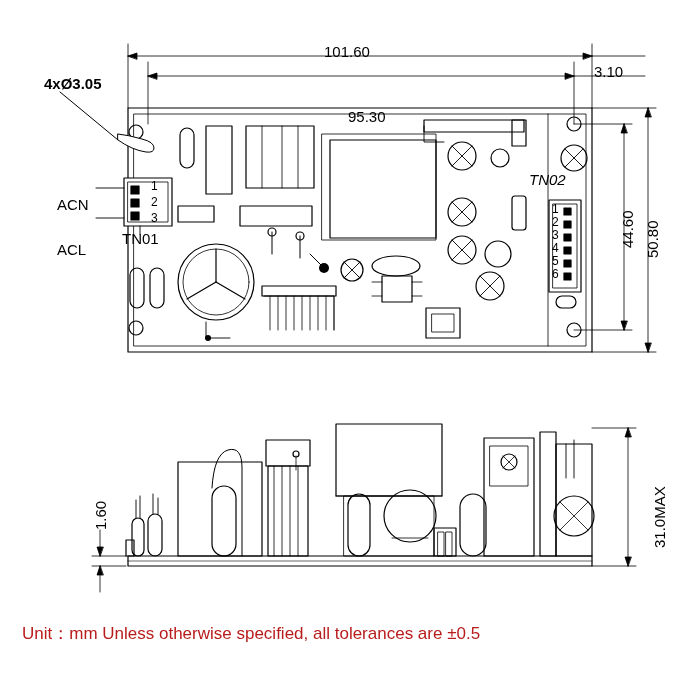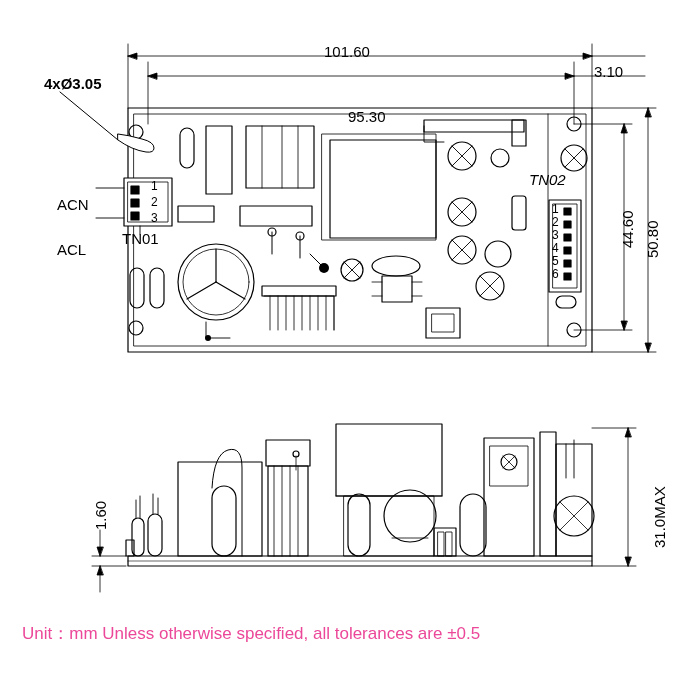--- a/index.html
+++ b/index.html
@@ -38,21 +38,21 @@
   .lbl.small { font-size: 12px; }
   .lbl.vert {
     transform-origin: 0 0;
     transform: rotate(-90deg);
   }
   .footnote {
     position: absolute;
     left: 22px;
     top: 622px;
     font-size: 17px;
-    color: #ec4899;
+    color: #b91c1c;
     white-space: nowrap;
   }
 </style>
 </head>
 <body>
 
 <div id="stage">
 
   <svg class="drawing" viewBox="0 0 700 700">
     <g fill="none" stroke="#000" stroke-width="1.2" stroke-linecap="round" stroke-linejoin="round">

